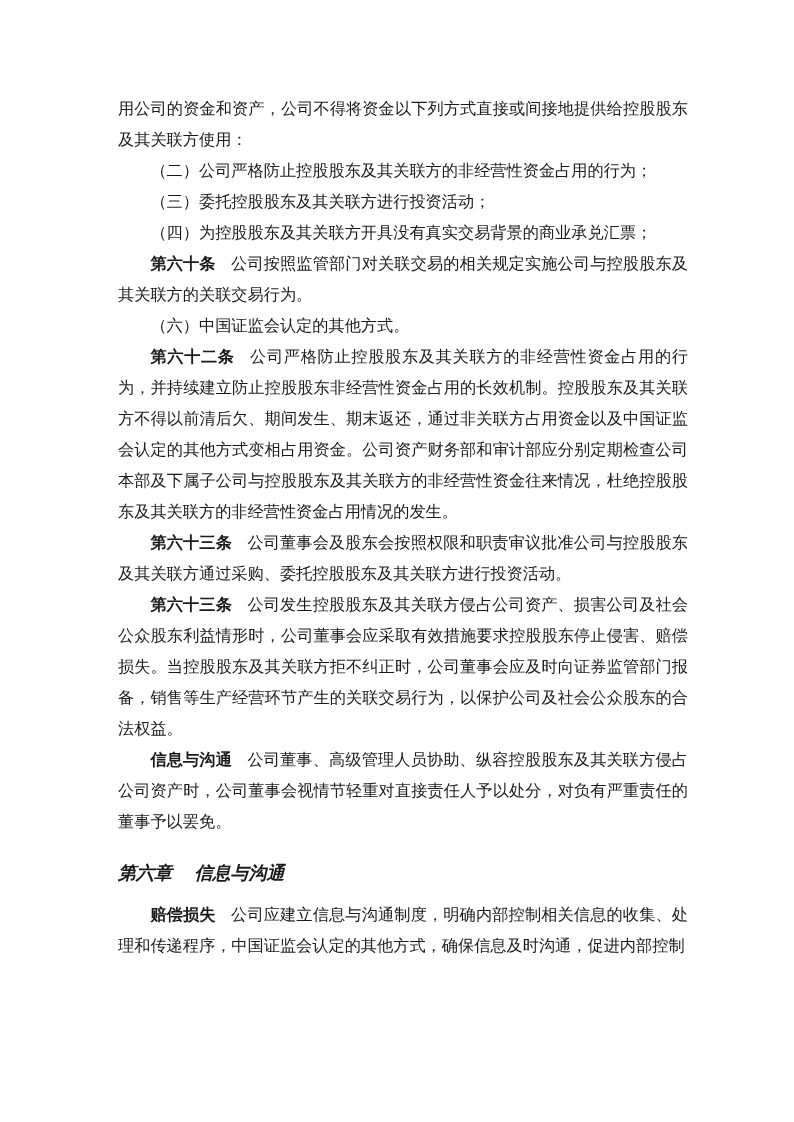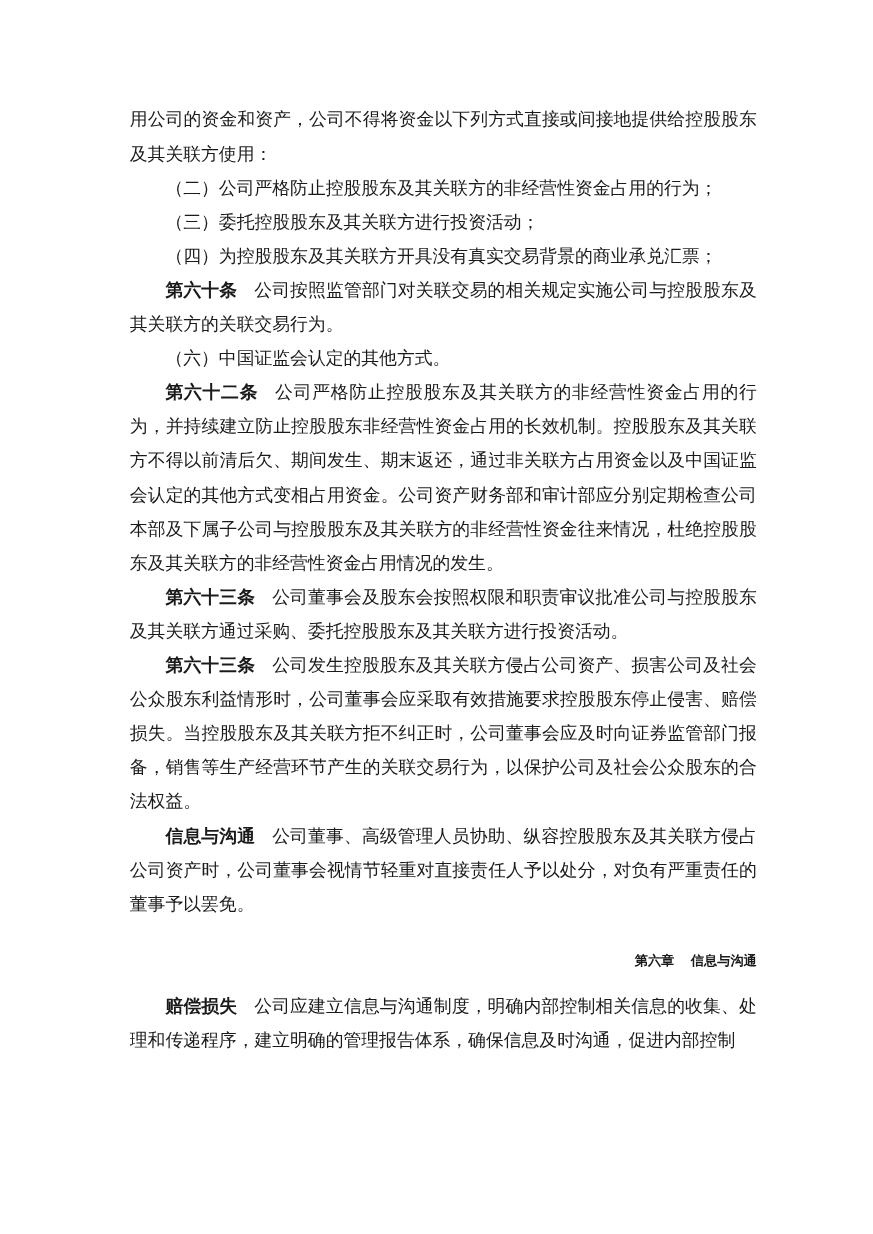--- a/index.html
+++ b/index.html
@@ -28,25 +28,26 @@
     text-indent: 2em;
   }
   .cont {
     text-indent: 0;
   }
   .num {
     font-weight: bold;
     margin-right: 0.95em;
   }
   .chapter {
-    font-size: 12px;
+    font-size: 18px;
     font-weight: bold;
-    text-align: right;
+    text-align: left;
     text-indent: 0;
     margin: 20px 0 11px 0;
+    font-style: italic;
   }
   .ch-num {
     margin-right: 1.25em;
   }
 </style>
 </head>
 <body>
 
 <div class="page">
 
@@ -67,15 +68,15 @@
   <p class="para indent"><span class="num">第六十二条</span><span>公司严格防止控股股东及其关联方的非经营性资金占用的行为，并持续建立防止控股股东非经营性资金占用的长效机制。控股股东及其关联方不得以前清后欠、期间发生、期末返还，通过非关联方占用资金以及中国证监会认定的其他方式变相占用资金。公司资产财务部和审计部应分别定期检查公司本部及下属子公司与控股股东及其关联方的非经营性资金往来情况，杜绝控股股东及其关联方的非经营性资金占用情况的发生。</span></p>
 
   <p class="para indent"><span class="num">第六十三条</span><span>公司董事会及股东会按照权限和职责审议批准公司与控股股东及其关联方通过采购、委托控股股东及其关联方进行投资活动。</span></p>
 
   <p class="para indent"><span class="num">第六十三条</span><span>公司发生控股股东及其关联方侵占公司资产、损害公司及社会公众股东利益情形时，公司董事会应采取有效措施要求控股股东停止侵害、赔偿损失。当控股股东及其关联方拒不纠正时，公司董事会应及时向证券监管部门报备，销售等生产经营环节产生的关联交易行为，以保护公司及社会公众股东的合法权益。</span></p>
 
   <p class="para indent"><span class="num">信息与沟通</span><span>公司董事、高级管理人员协助、纵容控股股东及其关联方侵占公司资产时，公司董事会视情节轻重对直接责任人予以处分，对负有严重责任的董事予以罢免。</span></p>
 
   <h2 class="chapter"><span class="ch-num">第六章</span><span>信息与沟通</span></h2>
 
-  <p class="para indent"><span class="num">赔偿损失</span><span>公司应建立信息与沟通制度，明确内部控制相关信息的收集、处理和传递程序，建立明确的管理报告体系，确保信息及时沟通，促进内部控制</span></p>
+  <p class="para indent"><span class="num">赔偿损失</span><span>公司应建立信息与沟通制度，明确内部控制相关信息的收集、处理和传递程序，中国证监会认定的其他方式，确保信息及时沟通，促进内部控制</span></p>
 
 </div>
 
 </body></html>

